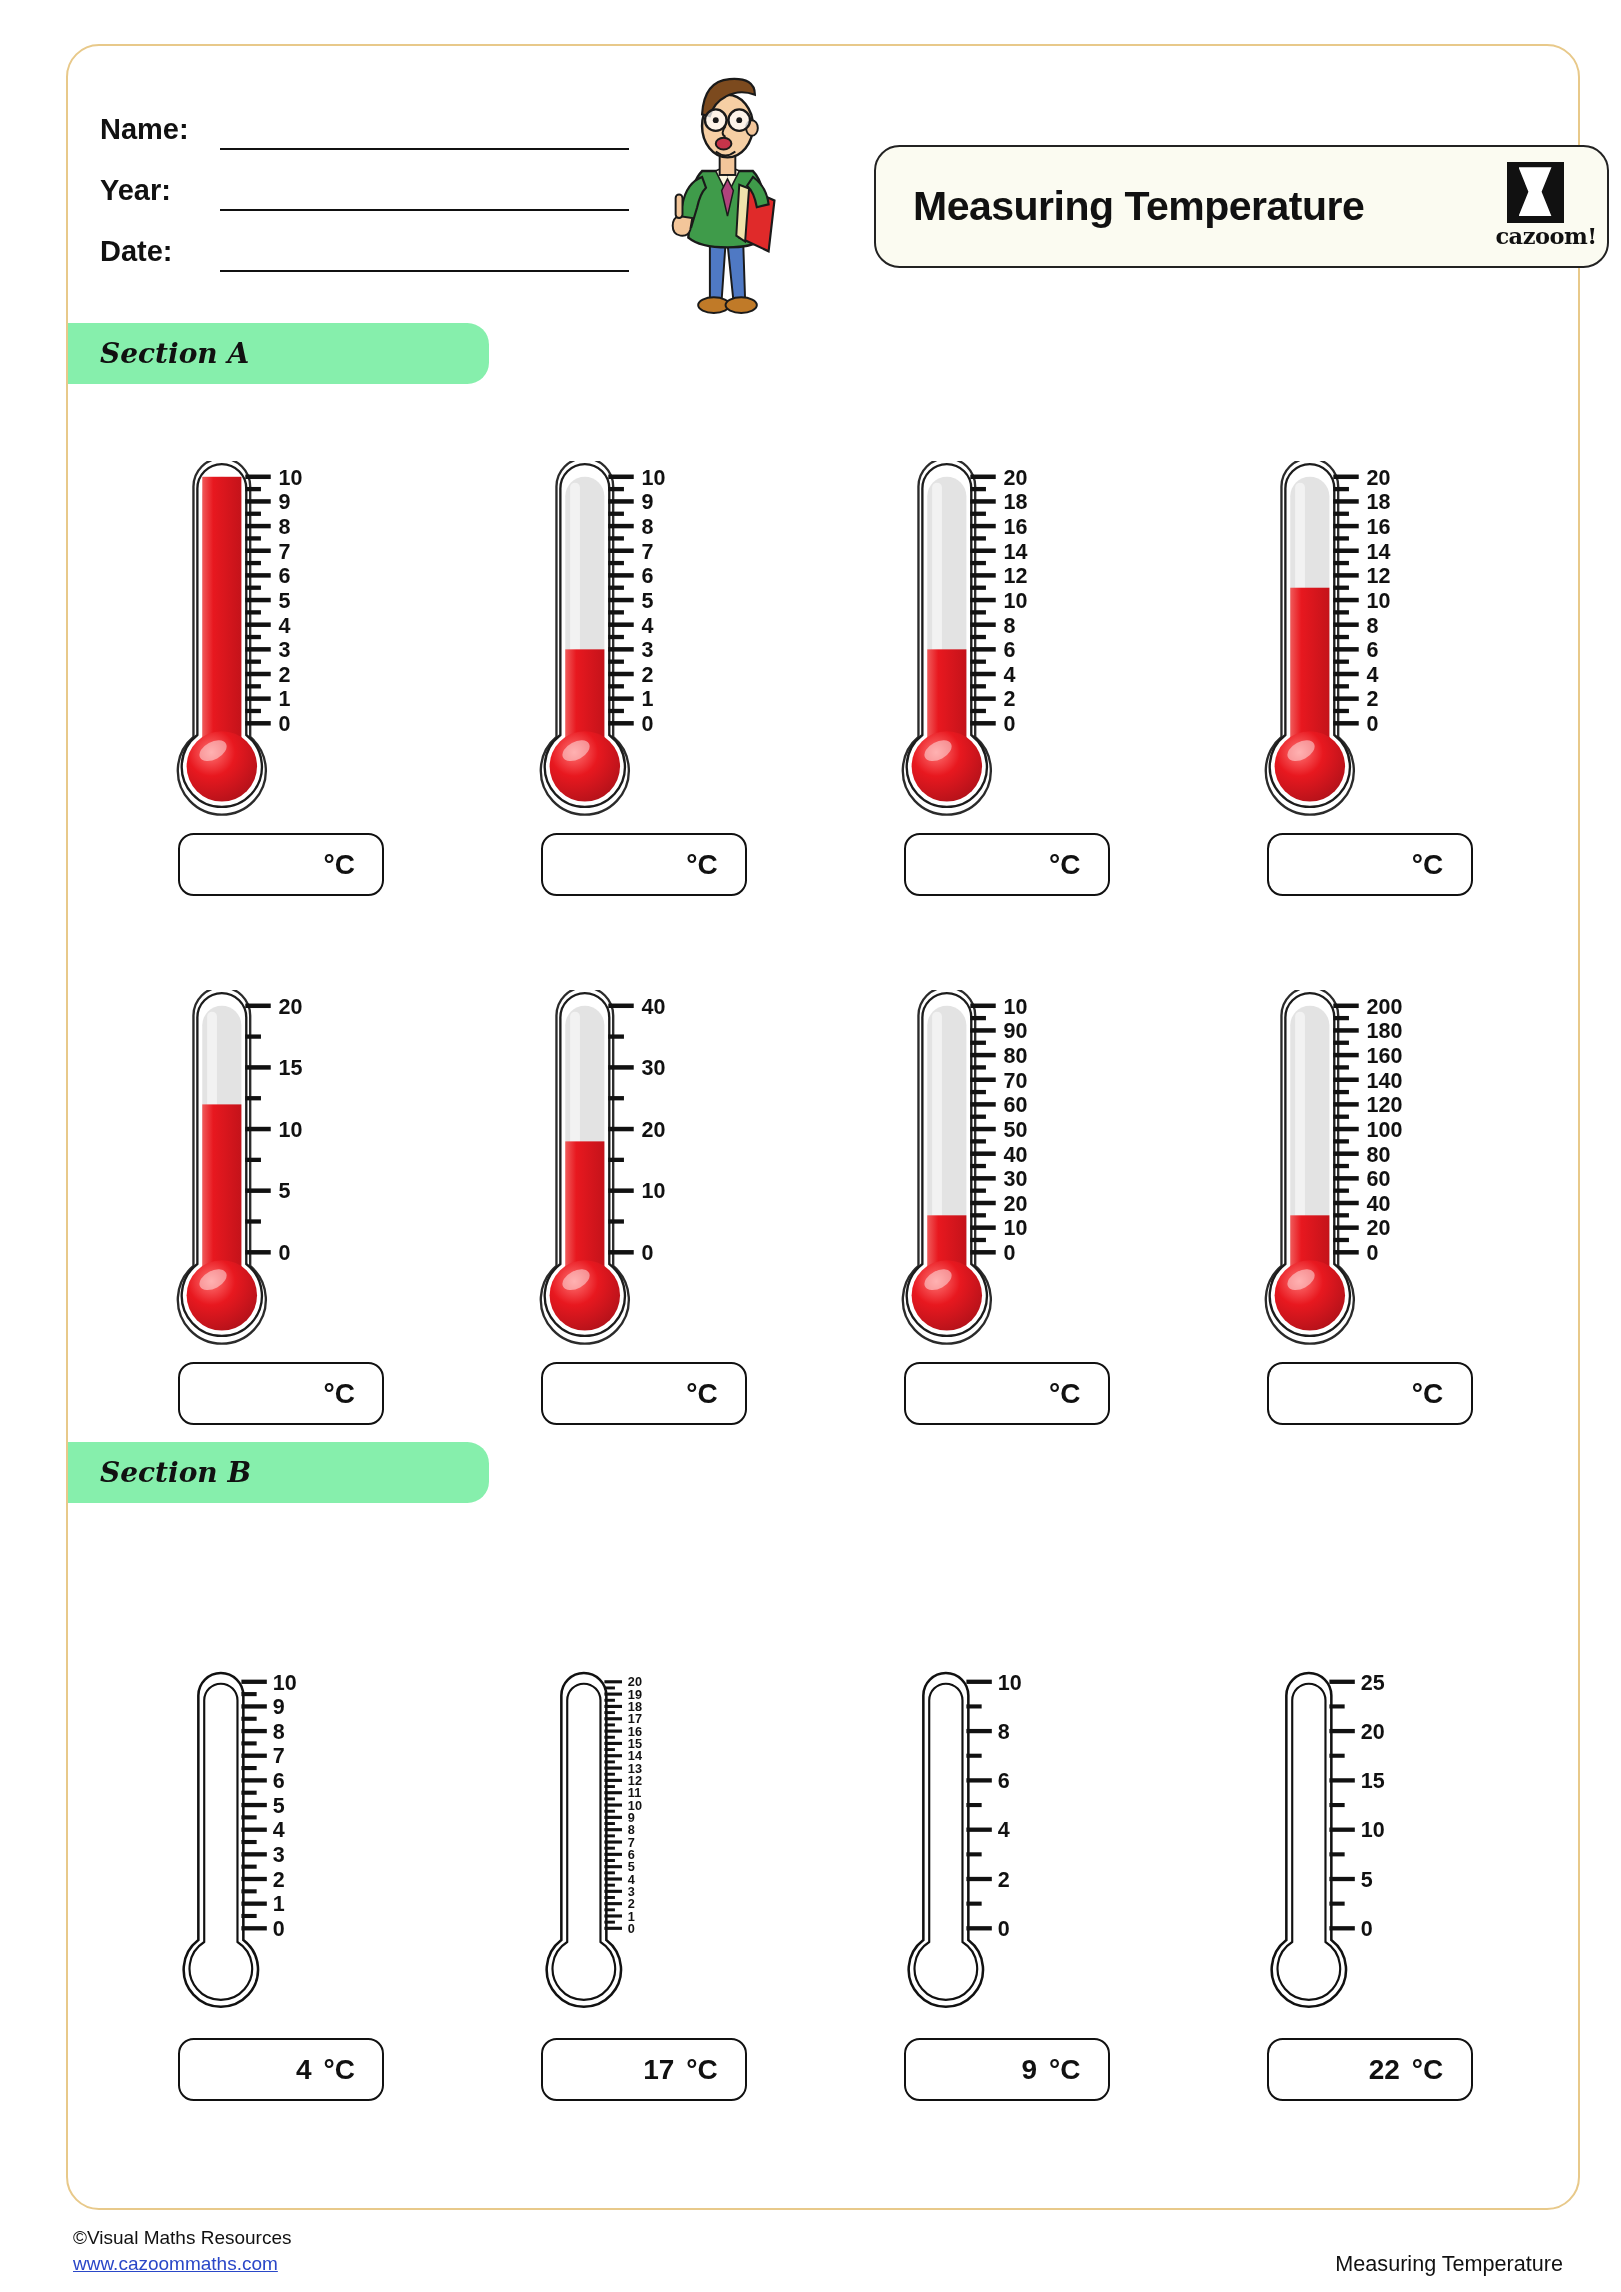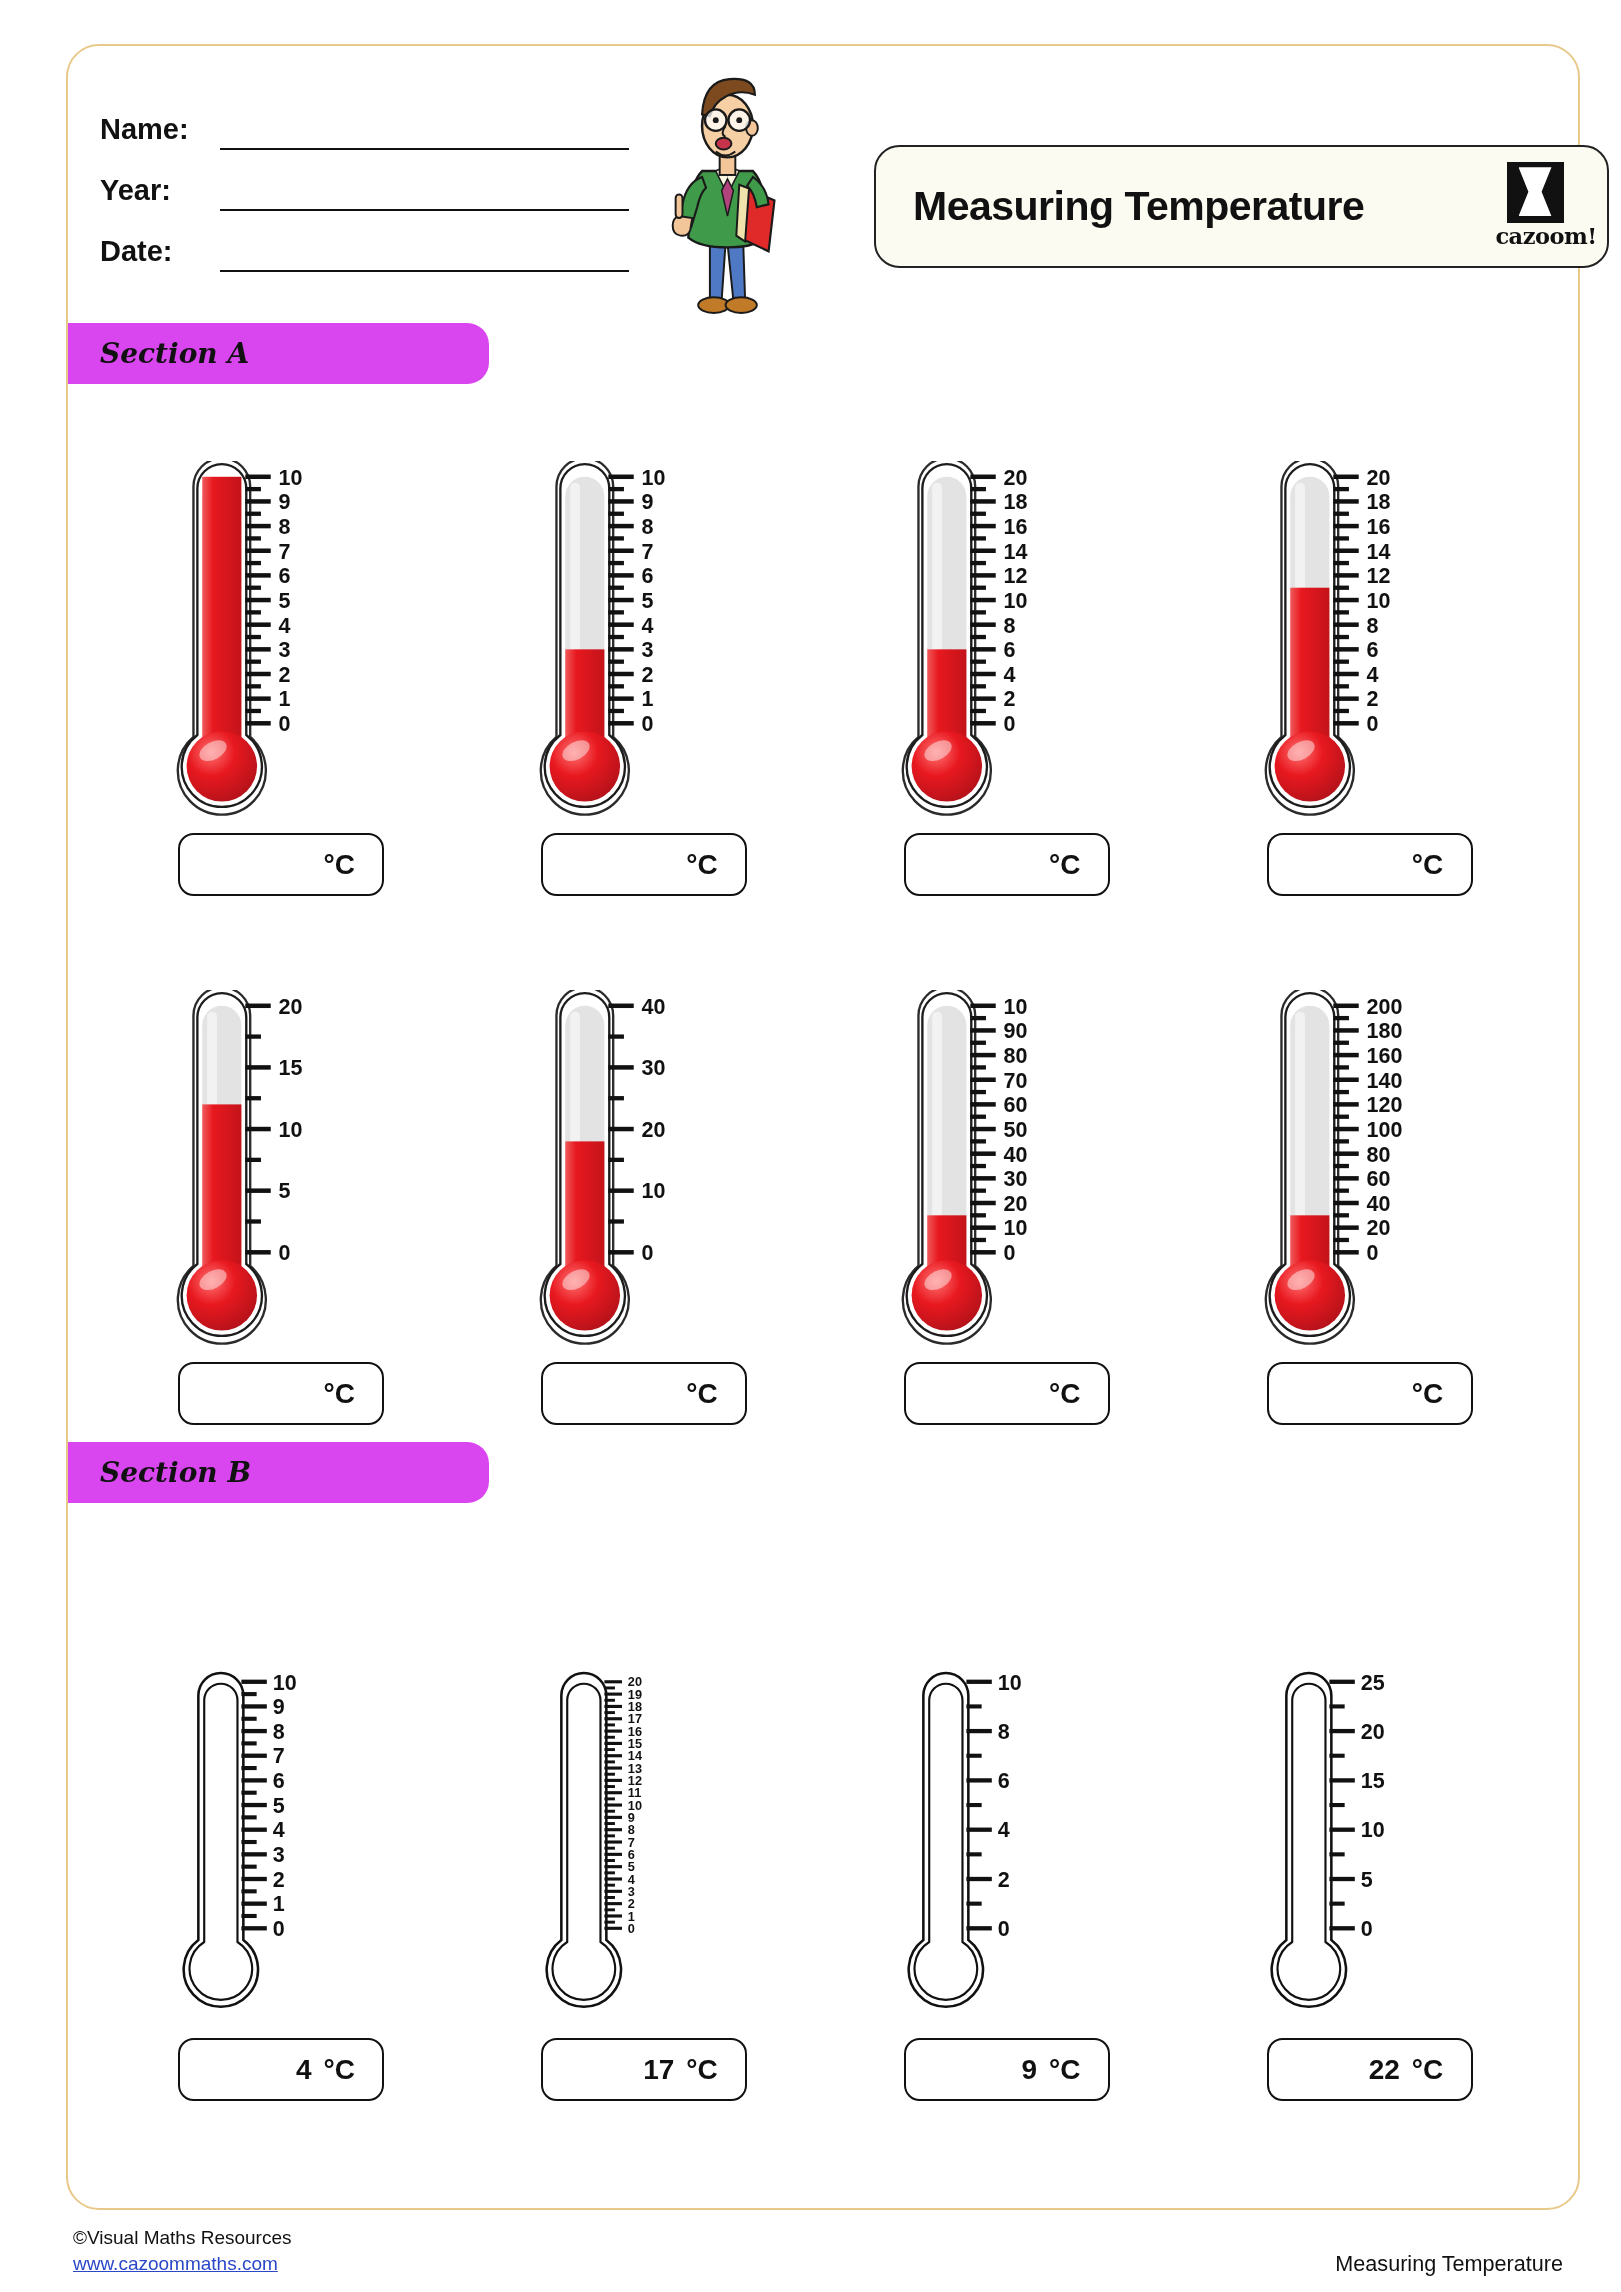--- a/index.html
+++ b/index.html
@@ -49,21 +49,21 @@
     clip-path:polygon(0% 0%,100% 0%,70% 50%,100% 100%,0% 100%,30% 50%);
   }
   .logo-word{
     position:absolute;left:5.9px;top:63px;width:84px;text-align:right;
     font-family:"DejaVu Serif", serif;font-weight:bold;font-size:22.5px;color:#111;
     letter-spacing:-0.5px;
   }
   
   .section-tab{
     position:absolute;left:56px;height:61px;width:421px;
-    background:#d946ef;border-radius:0 21.6px 21.6px 0;
+    background:#86efac;border-radius:0 21.6px 21.6px 0;
   }
   .section-tab span{
     position:absolute;left:32px;top:13.7px;
     font-family:"DejaVu Serif", serif;font-weight:bold;font-style:italic;
     font-size:28px;color:#111;
   }
   .prompt{
     position:absolute;left:93px;font-size:27.4px;font-weight:bold;color:#111;
   }
   

